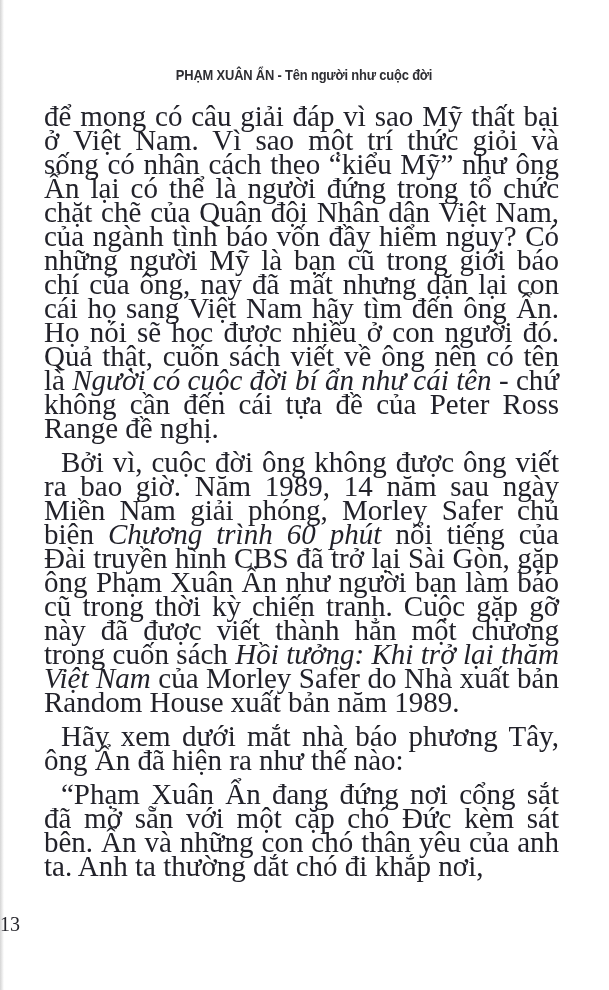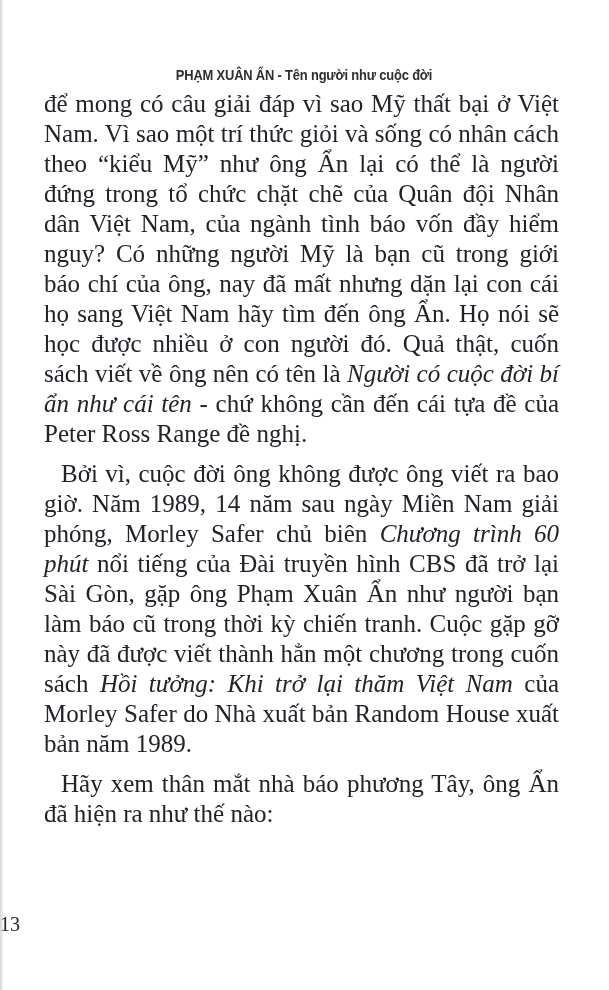--- a/index.html
+++ b/index.html
@@ -38,24 +38,24 @@
     font-size: 15px;
     letter-spacing: -0.2px;
     color: #2e2e33;
     transform: scaleX(0.86);
     transform-origin: center;
     white-space: nowrap;
   }
   .body-text {
     position: absolute;
     left: 44px;
-    top: 89px;
+    top: 104px;
     width: 515px;
-    font-size: 25px;
-    line-height: 30px;
+    font-size: 29px;
+    line-height: 24px;
     text-align: justify;
   }
   .para {
     margin: 0 0 10px 0;
     padding: 0;
   }
   .para.indent {
     text-indent: 17px;
   }
   .para em {
@@ -81,20 +81,21 @@
   <div class="running-header">
     <span class="header-text">PHẠM XUÂN ẨN - Tên người như cuộc đời</span>
   </div>
 
   <main class="body-text">
 
     <p class="para"><span>để mong có câu giải đáp vì sao Mỹ thất bại ở Việt Nam. Vì sao một trí thức giỏi và sống có nhân cách theo “kiểu Mỹ” như ông Ẩn lại có thể là người đứng trong tổ chức chặt chẽ của Quân đội Nhân dân Việt Nam, của ngành tình báo vốn đầy hiểm nguy? Có những người Mỹ là bạn cũ trong giới báo chí của ông, nay đã mất nhưng dặn lại con cái họ sang Việt Nam hãy tìm đến ông Ẩn. Họ nói sẽ học được nhiều ở con người đó. Quả thật, cuốn sách viết về ông nên có tên là </span><em>Người có cuộc đời bí ẩn như cái tên</em><span> - chứ không cần đến cái tựa đề của Peter Ross Range đề nghị.</span></p>
 
     <p class="para indent"><span>Bởi vì, cuộc đời ông không được ông viết ra bao giờ. Năm 1989, 14 năm sau ngày Miền Nam giải phóng, Morley Safer chủ biên </span><em>Chương trình 60 phút</em><span> nổi tiếng của Đài truyền hình CBS đã trở lại Sài Gòn, gặp ông Phạm Xuân Ẩn như người bạn làm báo cũ trong thời kỳ chiến tranh. Cuộc gặp gỡ này đã được viết thành hẳn một chương trong cuốn sách </span><em>Hồi tưởng: Khi trở lại thăm Việt Nam</em><span> của Morley Safer do Nhà xuất bản Random House xuất bản năm 1989.</span></p>
 
-    <p class="para indent"><span>Hãy xem thân mắt nhà báo phương Tây, ông Ẩn đã hiện ra như thế nào:</span></p>
+    <p class="para indent"><span>Hãy xem dưới mắt nhà báo phương Tây, ông Ẩn đã hiện ra như thế nào:</span></p>
 
+    <p class="para indent"><span>“Phạm Xuân Ẩn đang đứng nơi cổng sắt đã mở sẵn với một cặp chó Đức kèm sát bên. Ẩn và những con chó thân yêu của anh ta. Anh ta thường dắt chó đi khắp nơi,</span></p>
 
   </main>
 
   <div class="page-number">13</div>
 
 </div>
 
 </body></html>

